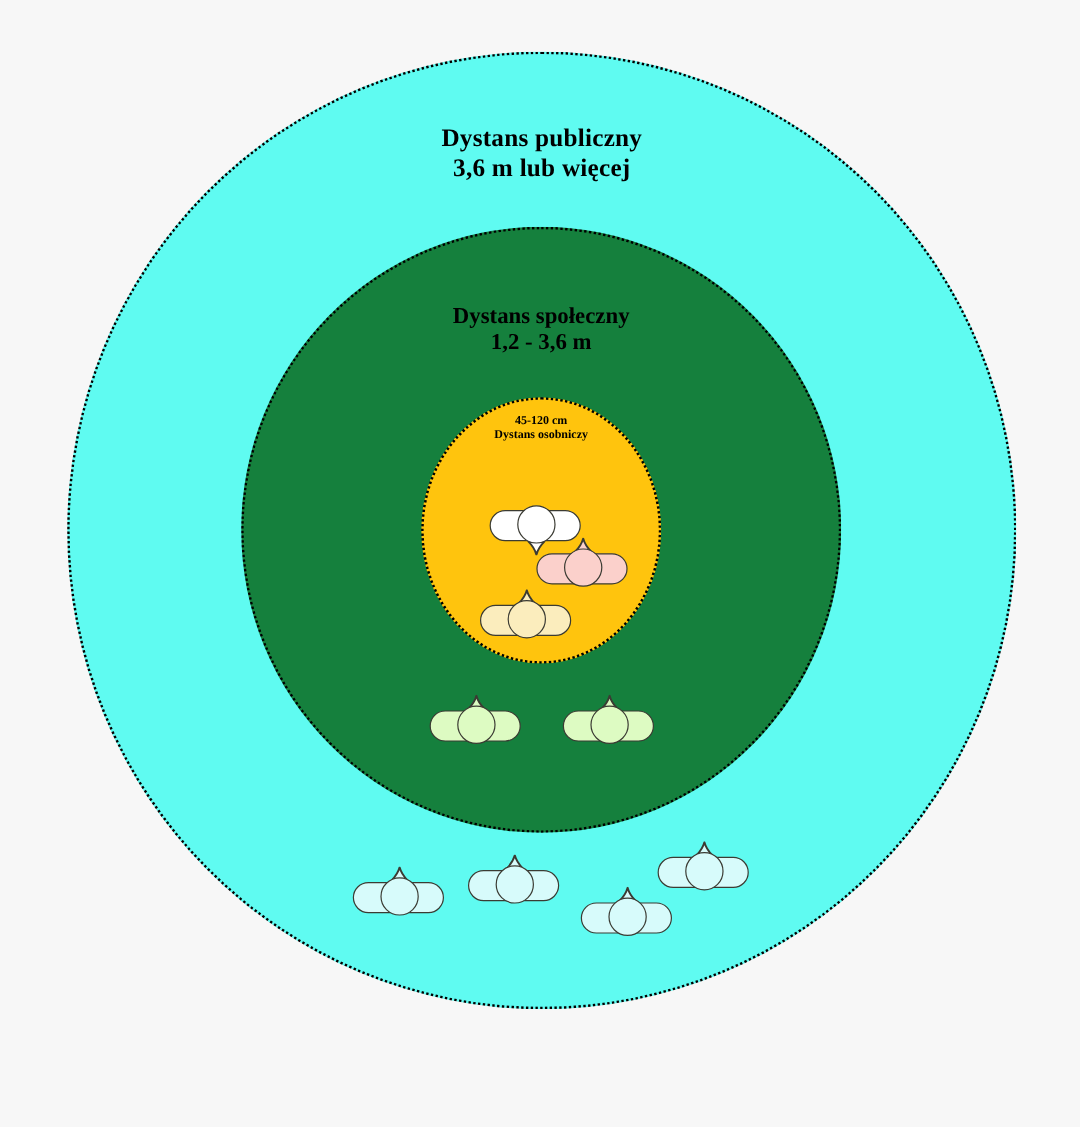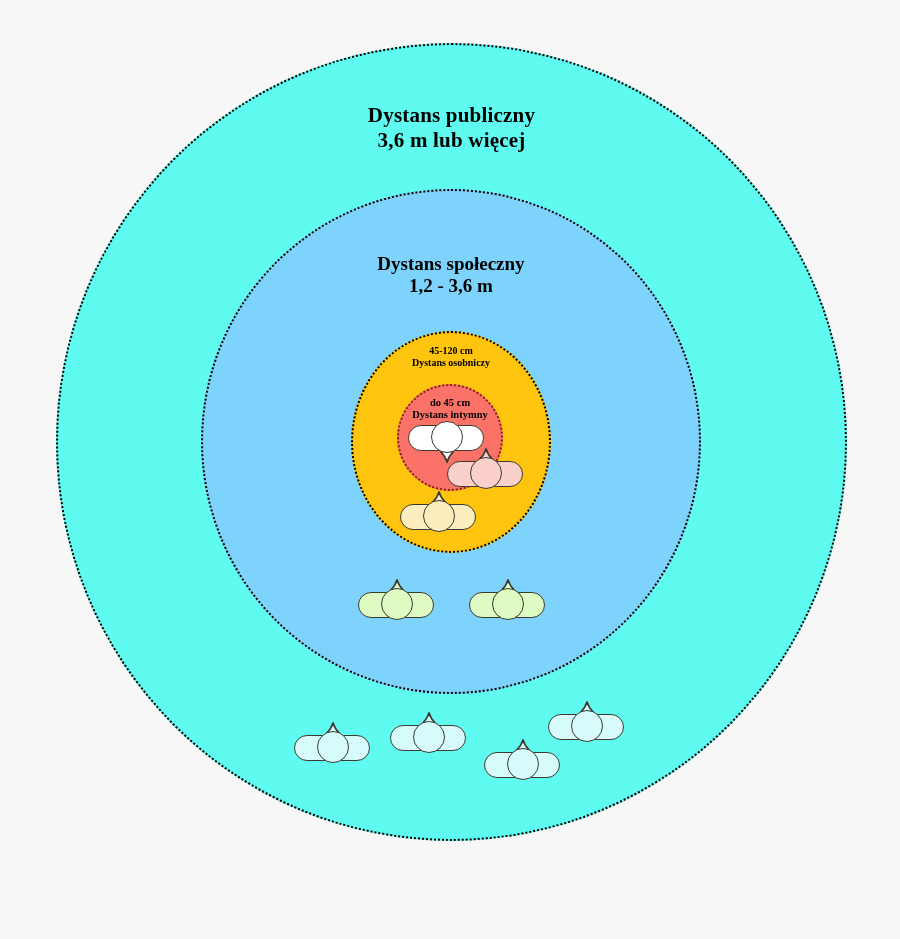--- a/index.html
+++ b/index.html
@@ -37,21 +37,21 @@
     width: 791px;
     height: 798px;
     background: #5ffbf1;
   }
   
   #zone-social {
     left: 201px;
     top: 189px;
     width: 500px;
     height: 505px;
-    background: #7dd3fc;
+    background: #15803d;
     text-decoration: underline;
   }
   
   #zone-personal {
     left: 351px;
     top: 331px;
     width: 200px;
     height: 222px;
     background: #ffc40d;
   }
@@ -150,24 +150,20 @@
   <div class="zone" id="zone-social">
     <div class="zone-label" id="label-social">Dystans społeczny
 1,2 - 3,6 m</div>
   </div>
 
   <div class="zone" id="zone-personal">
     <div class="zone-label" id="label-personal">45-120 cm
 Dystans osobniczy</div>
   </div>
 
-  <div class="zone" id="zone-intimate">
-    <div class="zone-label" id="label-intimate">do 45 cm
-Dystans intymny</div>
-  </div>
 
   <div id="figure-layer">
       <div class="person face-down" style="left: 408px; top: 415px;">
         <div class="body" style="background: rgb(255, 255, 255); border-color: rgb(59, 59, 51);"></div>
         <div class="nose">
           <svg width="16" height="15" viewBox="0 0 16 15">
             <path d="M8 0.8 C 9.2 5.2 11.5 8.5 14.6 11.6 L 1.4 11.6 C 4.5 8.5 6.8 5.2 8 0.8 Z" fill="#ffffff" stroke="#3b3b33" stroke-width="1.6" stroke-linejoin="round"></path>
           </svg>
         </div>
         <div class="head" style="background: rgb(255, 255, 255); border-color: rgb(59, 59, 51);"></div>

